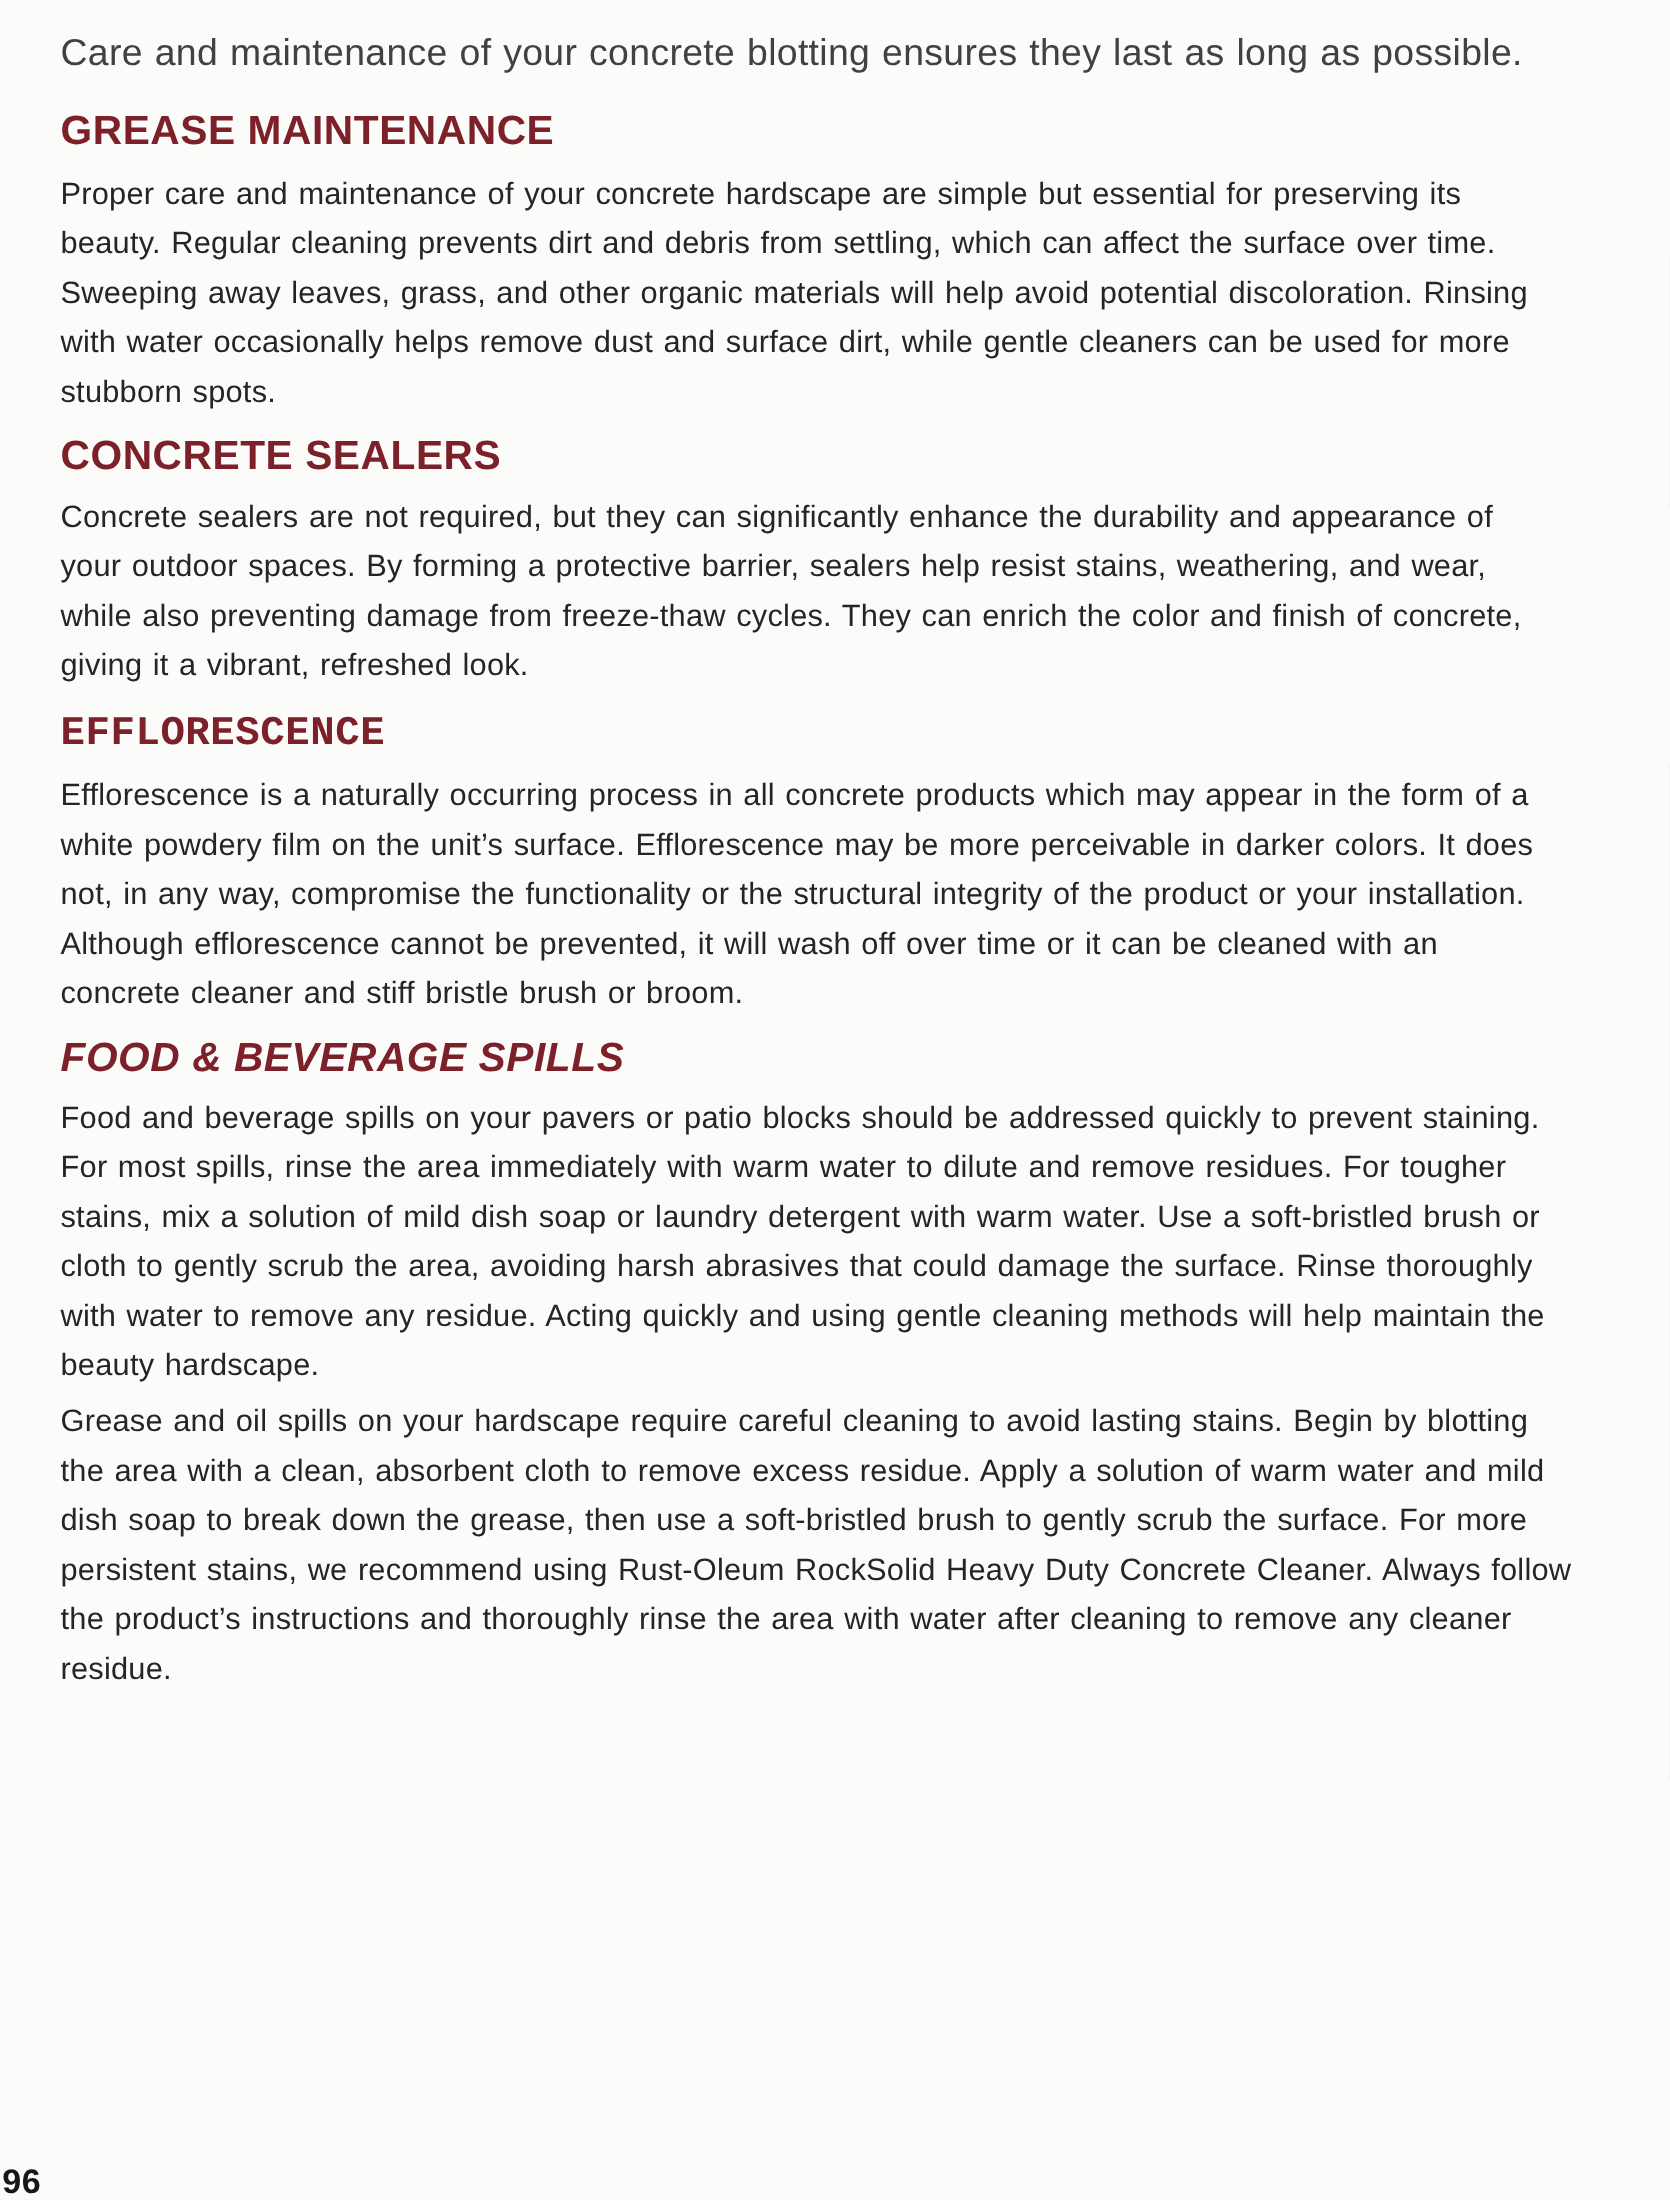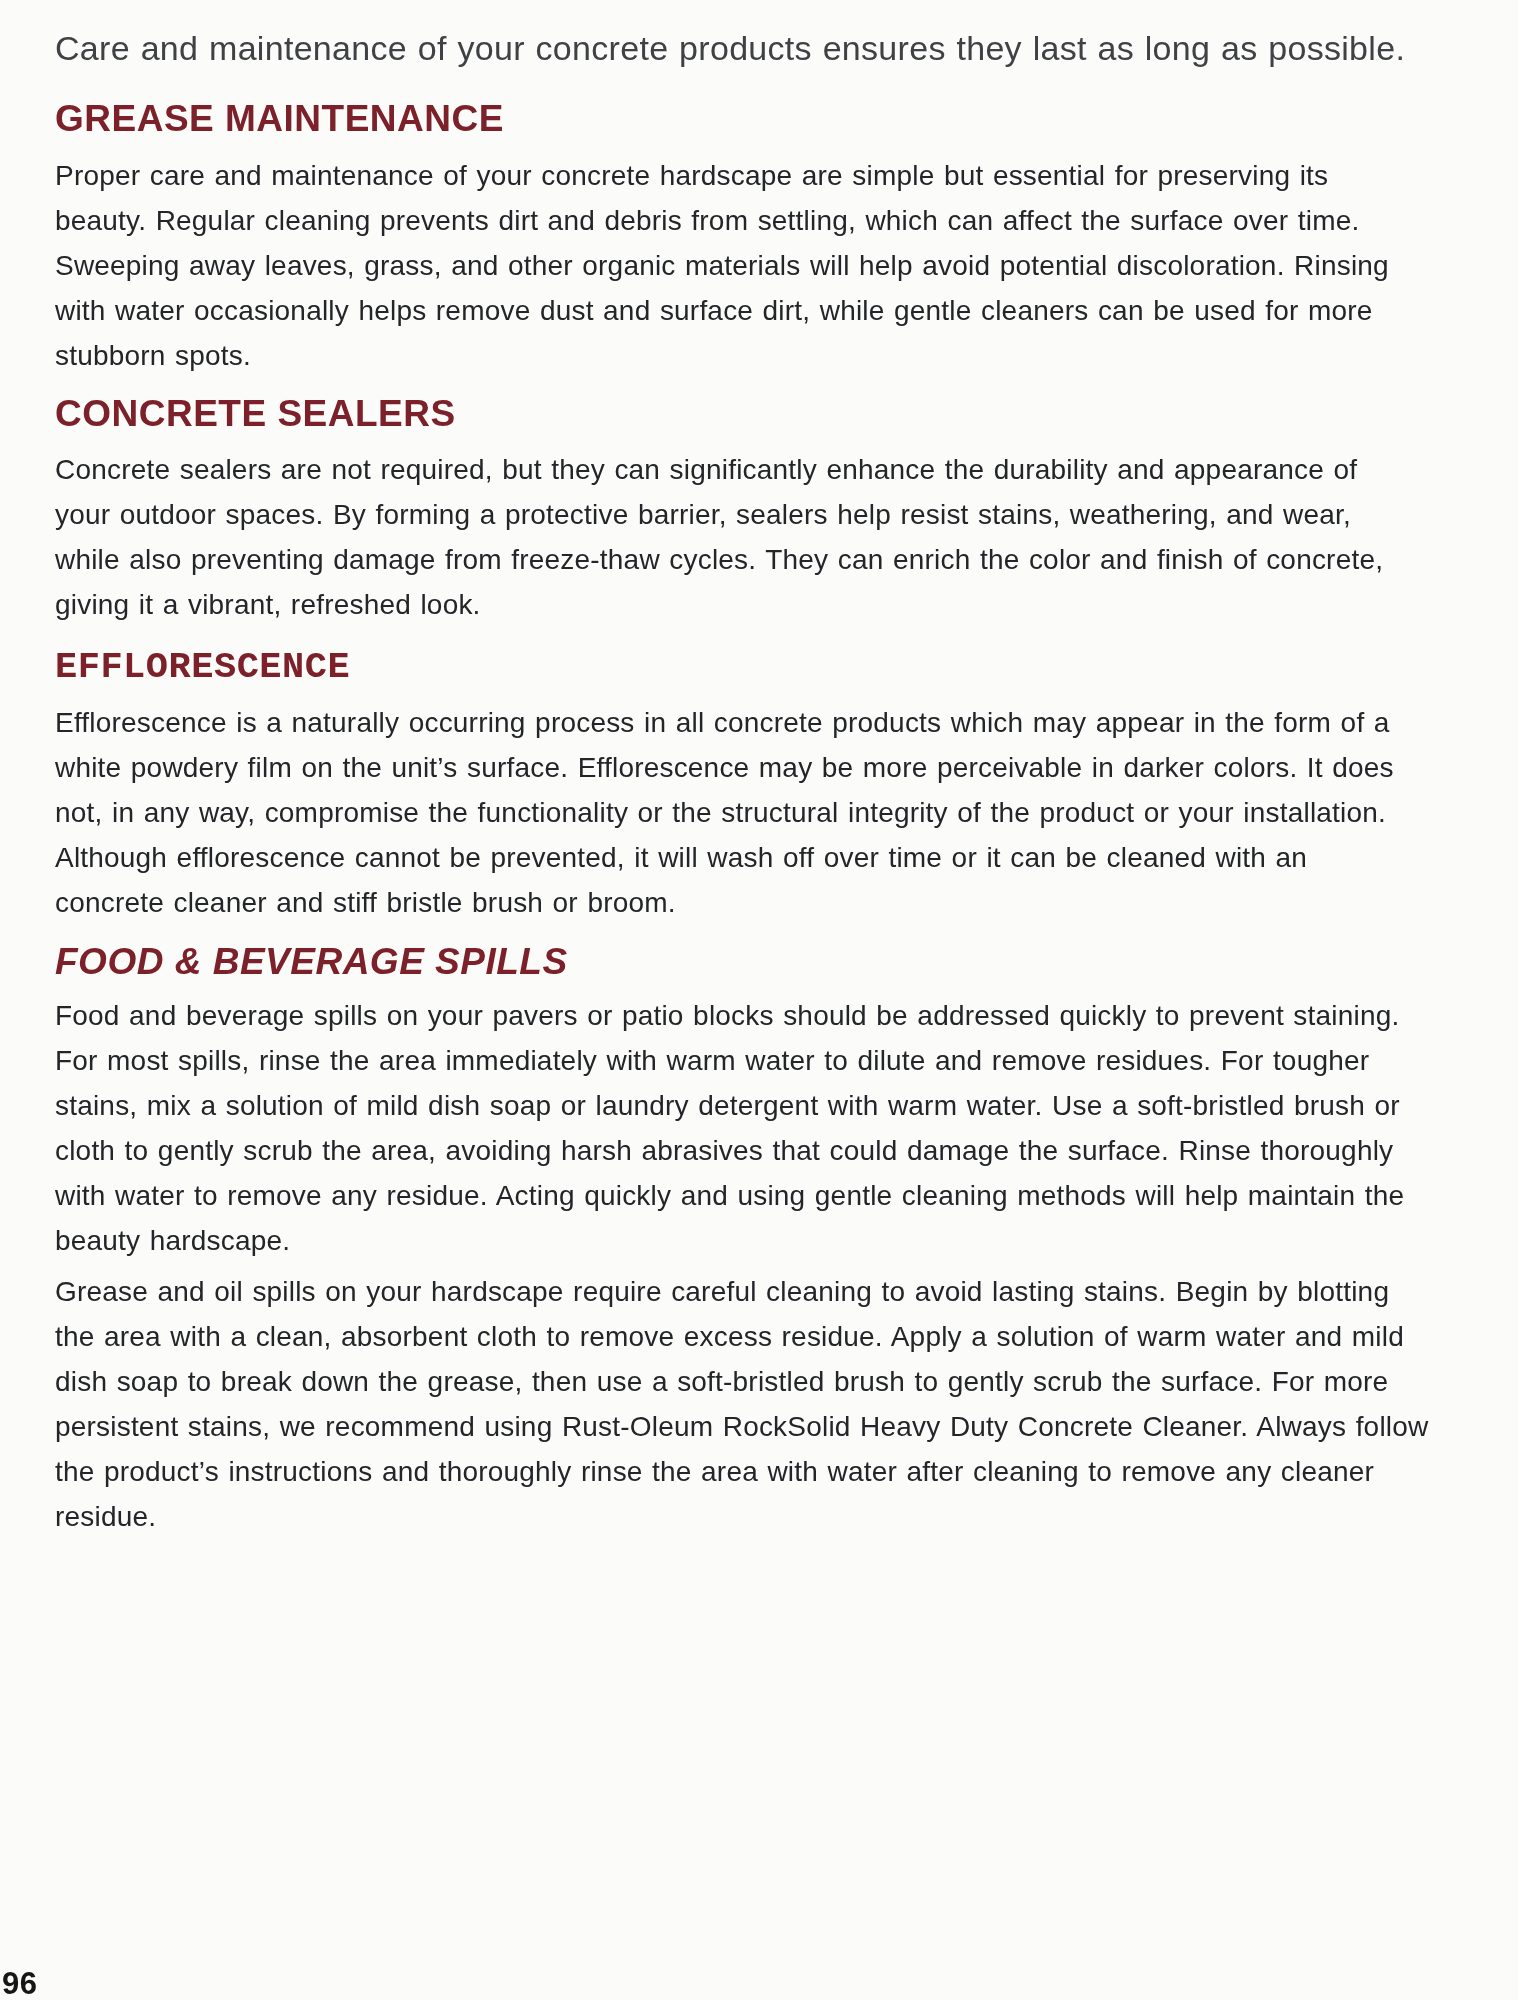--- a/index.html
+++ b/index.html
@@ -73,21 +73,21 @@
     font-weight: 700;
     letter-spacing: 0.5px;
     color: #161616;
   }
 </style>
 </head>
 <body>
 
 <div class="page" style="--accent: #7c2129; --title: #3b3d40; --body: #232528; --bg: #fbfbfa;">
   <div class="content">
-    <div class="page-intro">Care and maintenance of your concrete products ensures they last as long as possible.</div>
+    <div class="page-intro">Care and maintenance of your concrete blotting ensures they last as long as possible.</div>
 
     <div id="sections">
   <div class="section">
     <h2>GREASE MAINTENANCE</h2>
     <div class="section-body">Proper care and maintenance of your concrete hardscape are simple but essential for preserving its
 beauty. Regular cleaning prevents dirt and debris from settling, which can affect the surface over time.
 Sweeping away leaves, grass, and other organic materials will help avoid potential discoloration. Rinsing
 with water occasionally helps remove dust and surface dirt, while gentle cleaners can be used for more
 stubborn spots.</div>
   </div>

